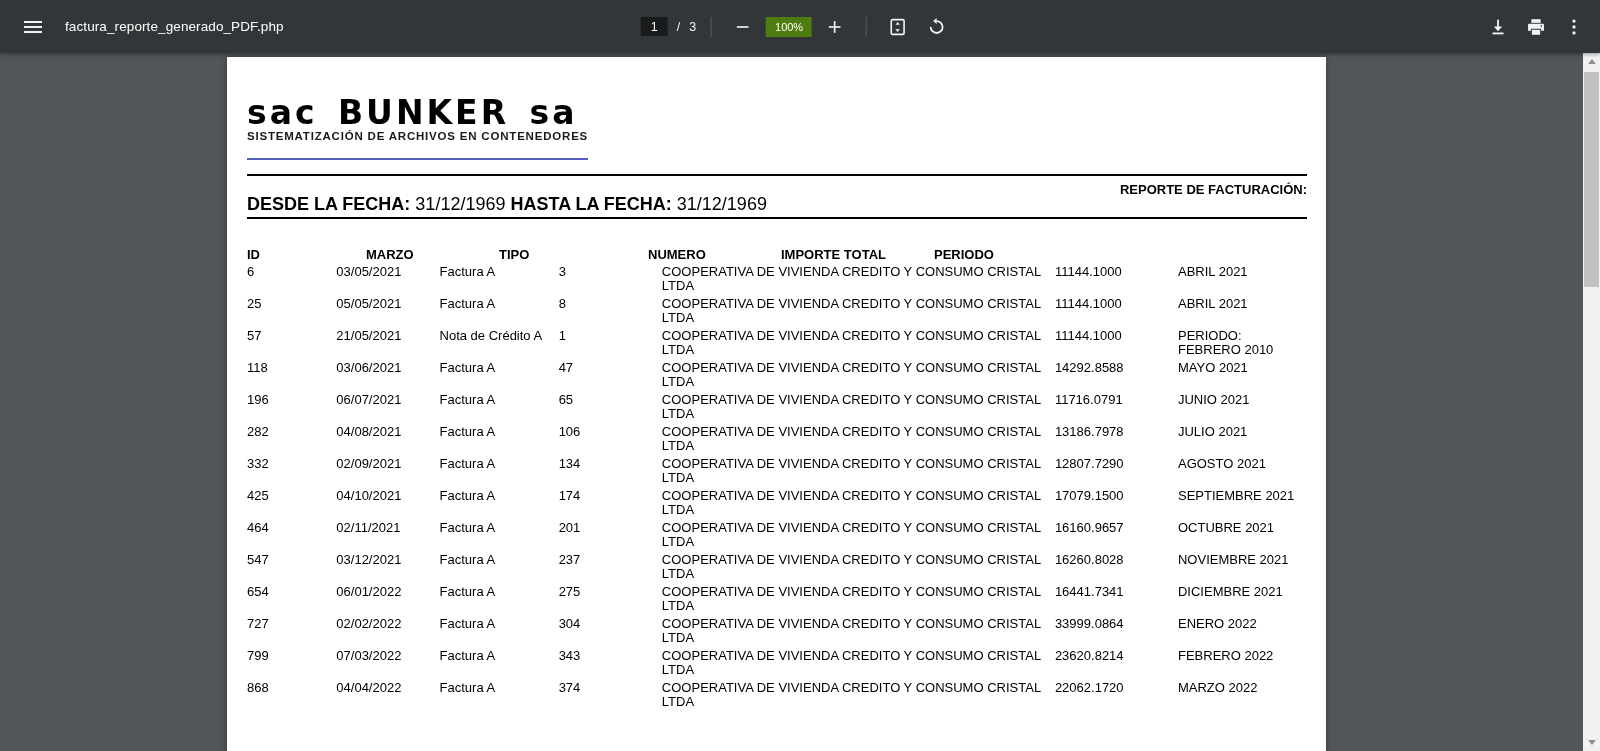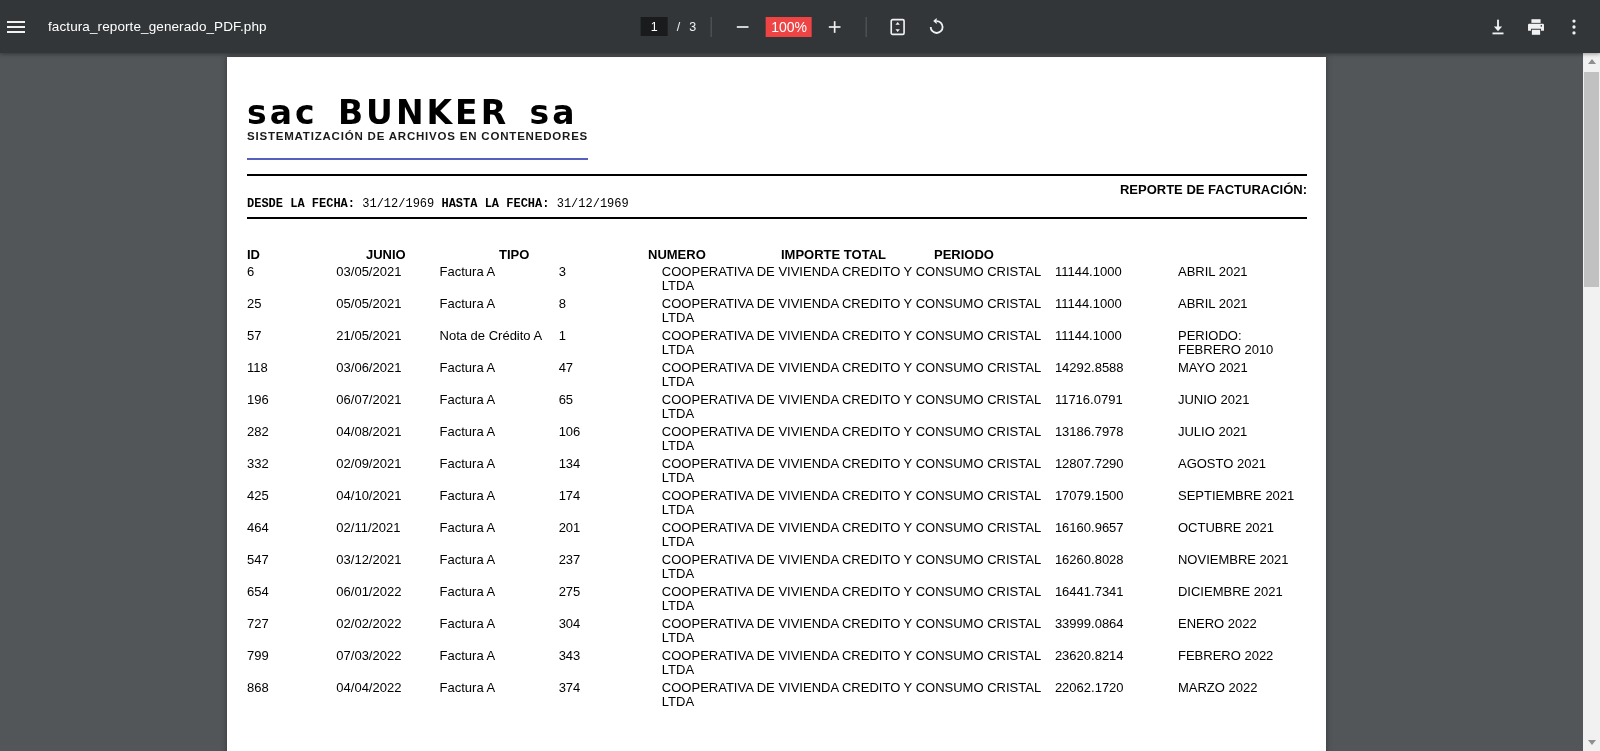--- a/index.html
+++ b/index.html
@@ -4,51 +4,51 @@
 <style>
   * { margin:0; padding:0; box-sizing:border-box; }
   html,body { width:1600px; height:751px; overflow:hidden; background:#525659;
               font-family:"Liberation Sans", sans-serif; }
 
   
   .toolbar { position:absolute; left:0; top:0; width:1600px; height:53px;
              background:#323639; color:#f1f1f1; z-index:10;
              display:flex; align-items:center;
              box-shadow:0 1px 4px rgba(0,0,0,.4); }
-  .tb-left { display:flex; align-items:center; gap:16px; }
+  .tb-left { display:flex; align-items:center; gap:16px; padding-left:17px; }
   .icon-btn { width:32px; height:32px; display:flex; align-items:center; justify-content:center;
               cursor:pointer; border-radius:50%; }
   .filename { font-size:13.5px; color:#fff; letter-spacing:.1px; }
   .tb-center { position:absolute; left:50%; top:0; height:53px; transform:translateX(-51%);
                display:flex; align-items:center; gap:7px; }
   .page-input { width:27px; height:19px; background:#191b1c; border:none; color:#fff;
                 text-align:center; font-size:12.5px; font-family:"Liberation Sans",sans-serif; }
   .page-total { font-size:12.5px; color:#f1f1f1; margin-left:2px; }
   .tb-sep { width:1px; height:20px; background:#5a5d60; margin:0 8px; }
-  .zoom-box { min-width:46px; height:20px; background:#ef4444; color:#fff; font-size:14px;
+  .zoom-box { min-width:46px; height:20px; background:#4d7c0f; color:#fff; font-size:11px;
               display:flex; align-items:center; justify-content:center; padding:0 5px;text-align:right; }
   .tb-right { margin-left:auto; display:flex; align-items:center; gap:6px; padding-right:10px; }
 
   
   .viewer { position:absolute; left:0; top:53px; width:1583px; height:698px;
             background:#525659; overflow:hidden; }
   .pdf-page { position:absolute; left:227px; top:4px; width:1099px; height:1400px;
               background:#fff; box-shadow:0 0 6px rgba(0,0,0,.35);
               padding:43px 19px 0 20px; color:#000; }
 
   .logo-text { font-family:"DejaVu Sans", sans-serif; font-weight:bold; font-size:33px;
                line-height:26px; color:#000000; letter-spacing:3px; word-spacing:6px; }
   .logo-tagline { display:inline-block; margin-top:3px; padding-bottom:16px;
                   border-bottom:2px solid #5560be;
                   font-size:11.5px; font-weight:bold; letter-spacing:.8px; color:#1a1a1a; }
   .rule { border:none; border-top:2px solid #000; margin:0; }
   .rule1 { margin-top:14px; }
   .rule2 { margin-top:6px; }
   .report-title { margin-top:7px; font-size:13px; font-weight:bold; line-height:14px;text-align:right; }
-  .report-dates { font-size:12px; line-height:14px;font-family:Liberation Mono, monospace; }
+  .report-dates { font-size:18px; line-height:14px; }
   .report-dates b { font-weight:bold; }
 
   
   .inv-table { margin-top:29px; font-size:13px; line-height:14px; }
   .inv-row { display:flex; align-items:flex-start; }
   .inv-head { font-weight:bold; margin-bottom:3px;gap:29px; }
   .inv-body .inv-row { margin-bottom:4px; min-height:28px; }
   .c1{width:90px;} .c2{width:104px;} .c3{width:120px;} .c4{width:104px;}
   .c5{width:396px;} .c6{width:124px;} .c7{width:130px; white-space:pre-line;}
 
@@ -155,21 +155,21 @@
       <span>31/12/1969</span>
       <b>HASTA LA FECHA:</b>
       <span>31/12/1969</span>
     </div>
 
     <hr class="rule rule2">
 
     <div class="inv-table">
       <div class="inv-row inv-head">
         <div class="c1">ID</div>
-        <div class="c2">JUNIO</div>
+        <div class="c2">MARZO</div>
         <div class="c3">TIPO</div>
         <div class="c4">NUMERO</div>
         <div class="c6">IMPORTE TOTAL</div>
         <div class="c7">PERIODO</div>
       </div>
       <div class="inv-body">
   <div class="inv-row">
     <div class="c1">6</div>
     <div class="c2">03/05/2021</div>
     <div class="c3">Factura A</div>

